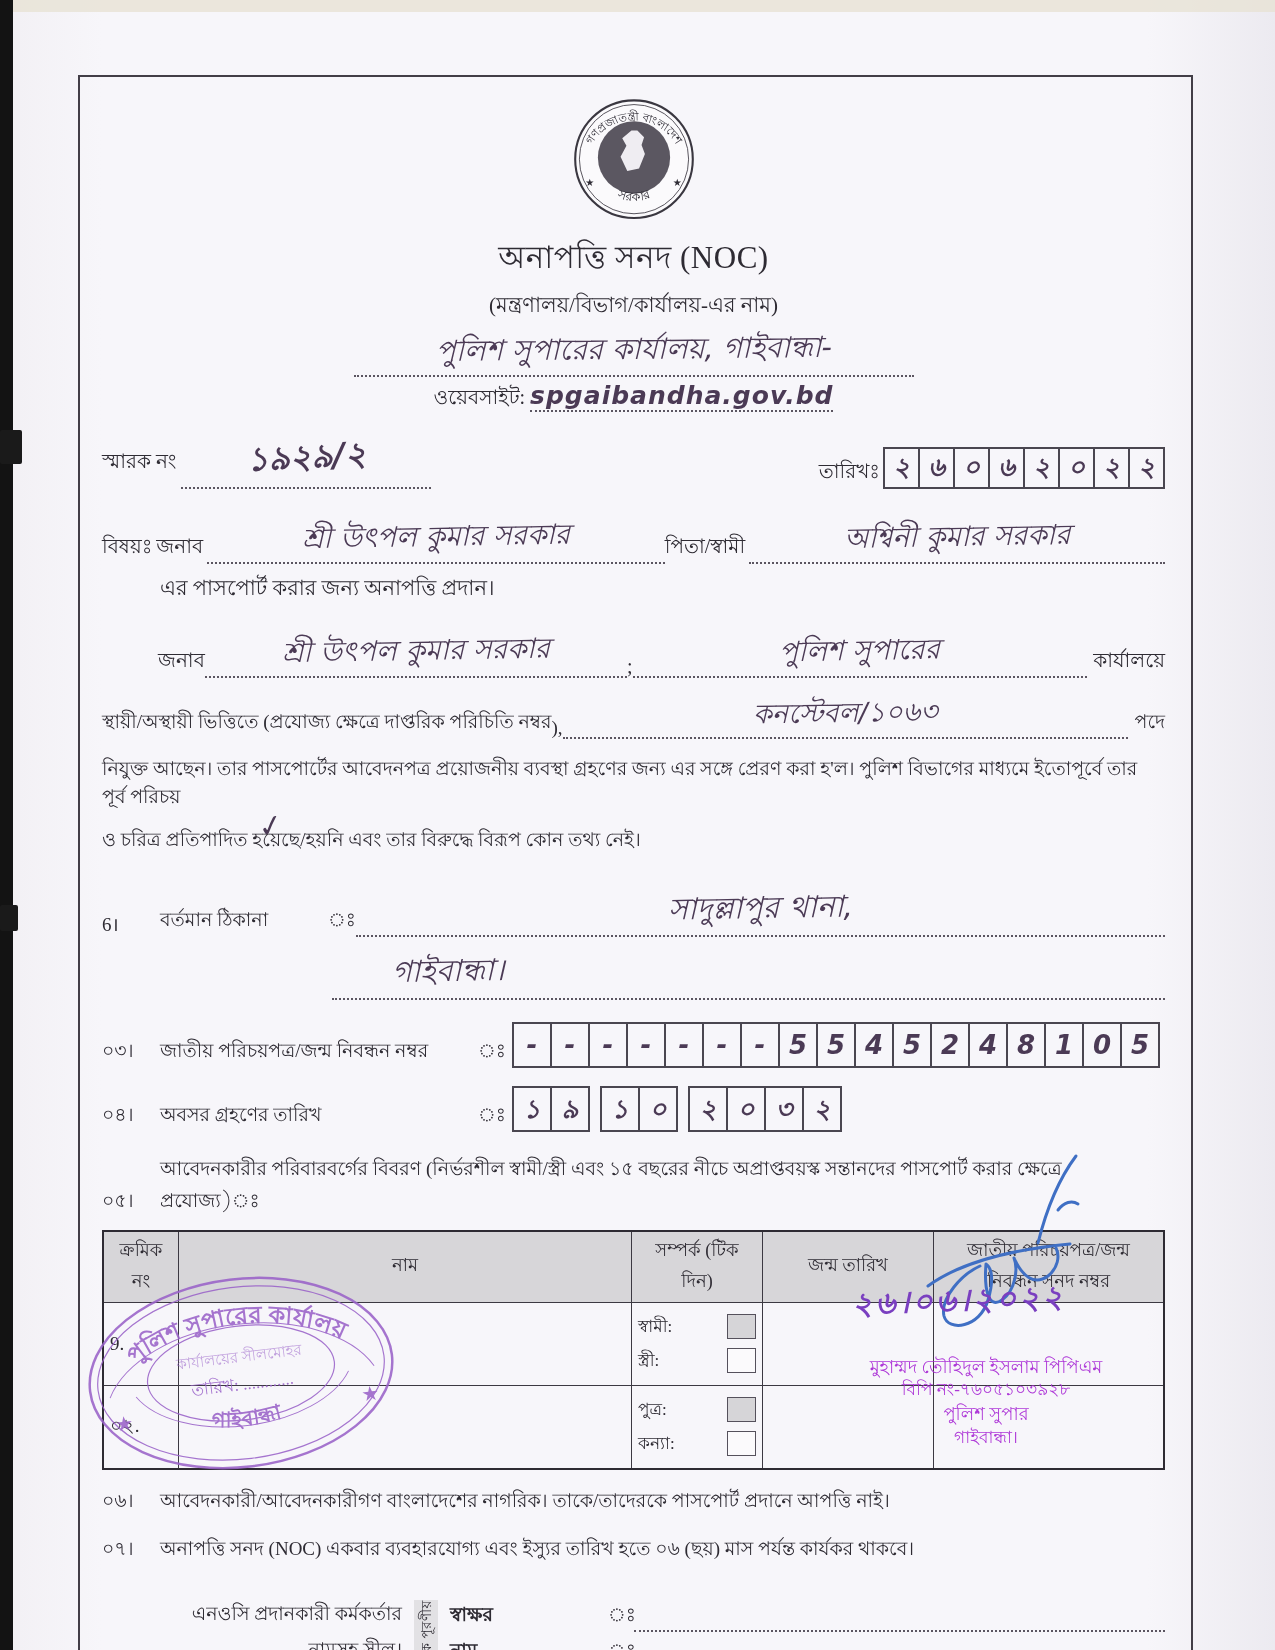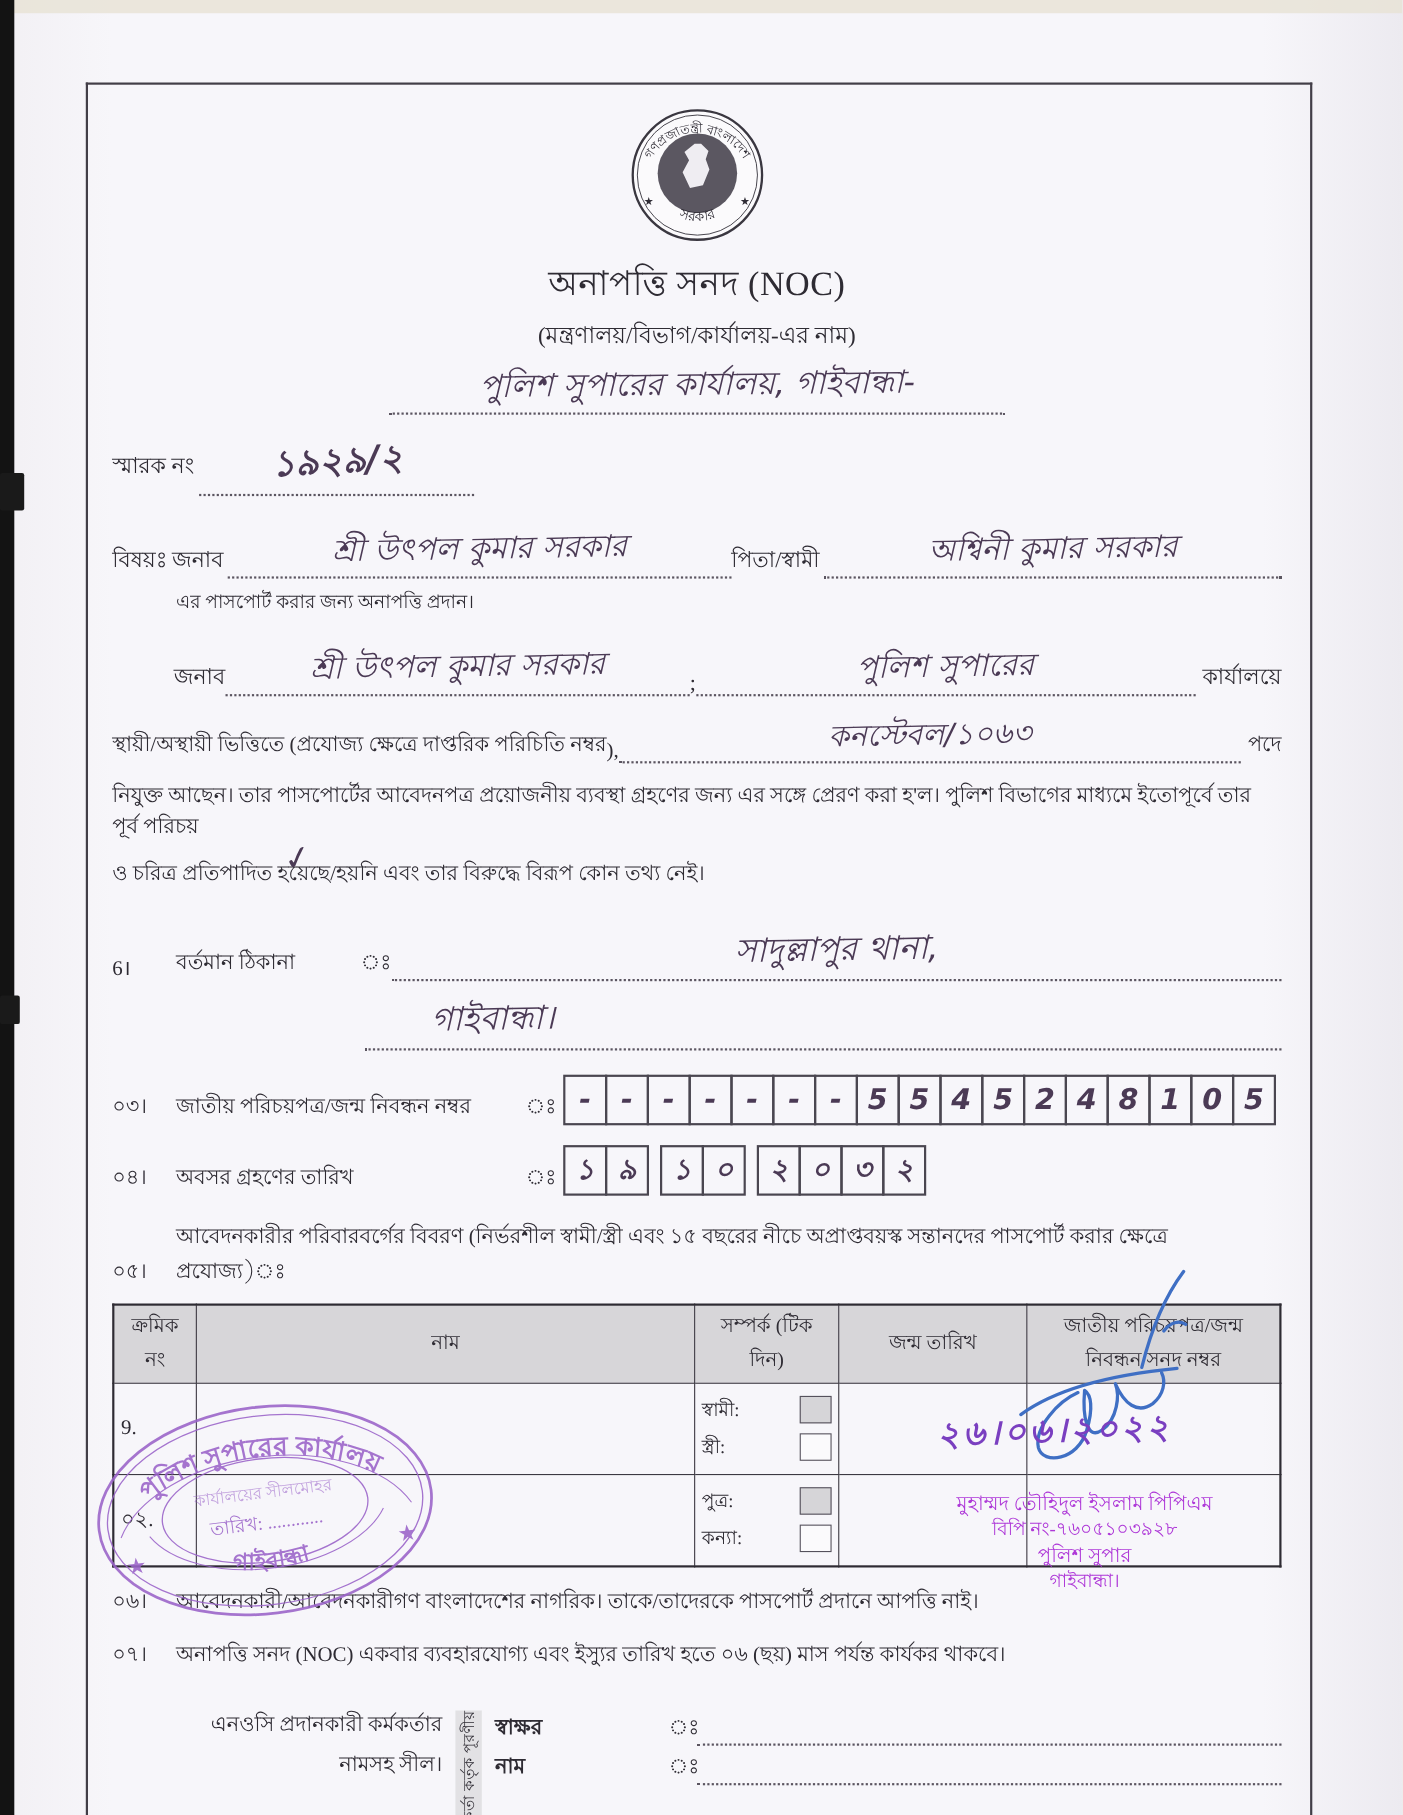--- a/index.html
+++ b/index.html
@@ -40,21 +40,21 @@
   .dateboxes{white-space:nowrap;font-size:20px;}
   .box{display:inline-block;width:33px;height:38px;border:2px solid #4a4650;margin-left:-2px;
        text-align:center;vertical-align:bottom;line-height:38px;}
   .box .hw,.box.hwv{font-size:26px;line-height:36px;}
   .hwv{font-family:"DejaVu Sans",sans-serif;font-style:italic;color:#4b3a55;font-weight:bold;}
   
   .subject-row{margin-top:26px;font-size:20px;}
   .subject-row .lbl{white-space:nowrap;padding-right:4px;}
   .fill{position:relative;text-align:center;}
   .fill .hw{font-size:28px;white-space:nowrap;display:inline-block;transform:rotate(-1deg);}
-  .subject-l2{font-size:17px;margin:8px 0 0 58px;}
+  .subject-l2{font-size:21px;margin:8px 0 0 58px;}
   
   .body-row1{margin-top:22px;font-size:20px;}
   .body-row2{margin-top:14px;font-size:19px;}
   .para{font-size:19px;margin-top:16px;line-height:1.45;}
   .tickword{position:relative;display:inline-block;}
   .tick{position:absolute;left:6px;top:-22px;font-size:30px;color:#4b3a55;transform:rotate(-12deg);font-family:"DejaVu Sans",sans-serif;}
   
   .sec{margin-top:20px;font-size:19px;}
   .sec .num{width:58px;flex:0 0 auto;}
   .addr .lbl{width:168px;flex:0 0 auto;}
@@ -131,25 +131,33 @@
       </svg>
     </div>
 
     <div class="title center">অনাপত্তি সনদ (NOC)</div>
     <div class="subtitle center">(মন্ত্রণালয়/বিভাগ/কার্যালয়-এর নাম)</div>
 
     <div class="office-line center dot">
       <span class="hw">পুলিশ সুপারের কার্যালয়, গাইবান্ধা-</span>
     </div>
 
+    <div class="web-line center">
+      <span>ওয়েবসাইট:</span>
+      <span class="hw dot">spgaibandha.gov.bd</span>
+    </div>
 
     <div class="row memo-row">
       <div class="memo-left">
         <span>স্মারক নং</span>
         <span class="dot"><span class="hw">১৯২৯/২</span></span>
+      </div>
+      <div class="dateboxes">
+        <span>তারিখঃ</span>
+        <span class="box hwv">২</span><span class="box hwv">৬</span><span class="box hwv">০</span><span class="box hwv">৬</span><span class="box hwv">২</span><span class="box hwv">০</span><span class="box hwv">২</span><span class="box hwv">২</span>
       </div>
     </div>
 
     <div class="row subject-row">
       <span class="lbl">বিষয়ঃ</span>
       <span class="lbl">জনাব</span>
       <span class="fill dot grow"><span class="hw">শ্রী উৎপল কুমার সরকার</span></span>
       <span class="lbl">পিতা/স্বামী</span>
       <span class="fill dot grow"><span class="hw">অশ্বিনী কুমার সরকার</span></span>
     </div>

